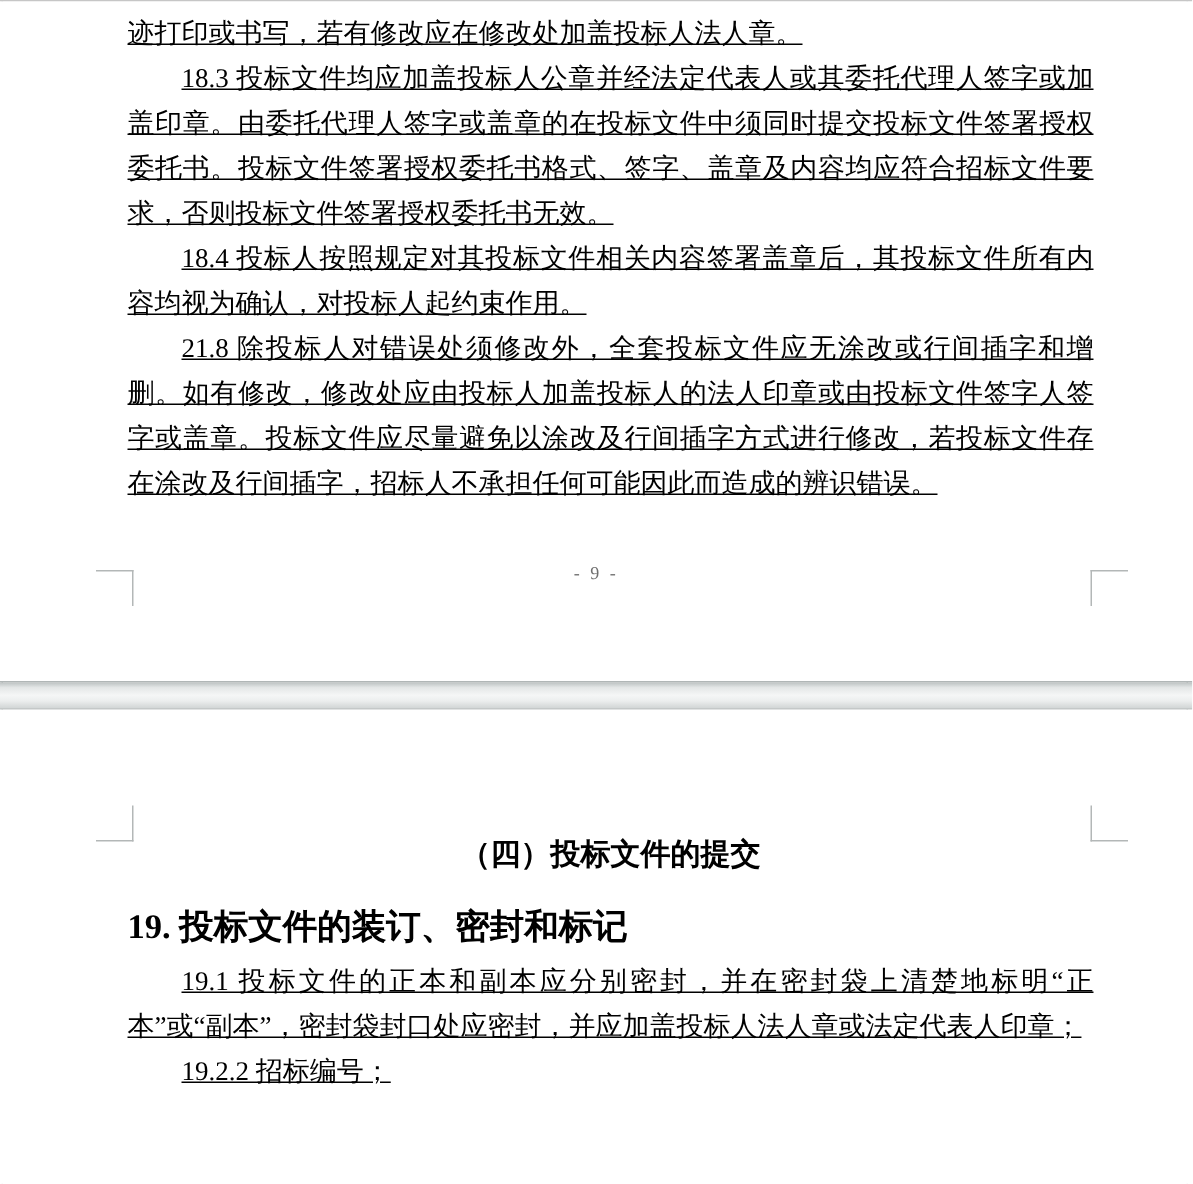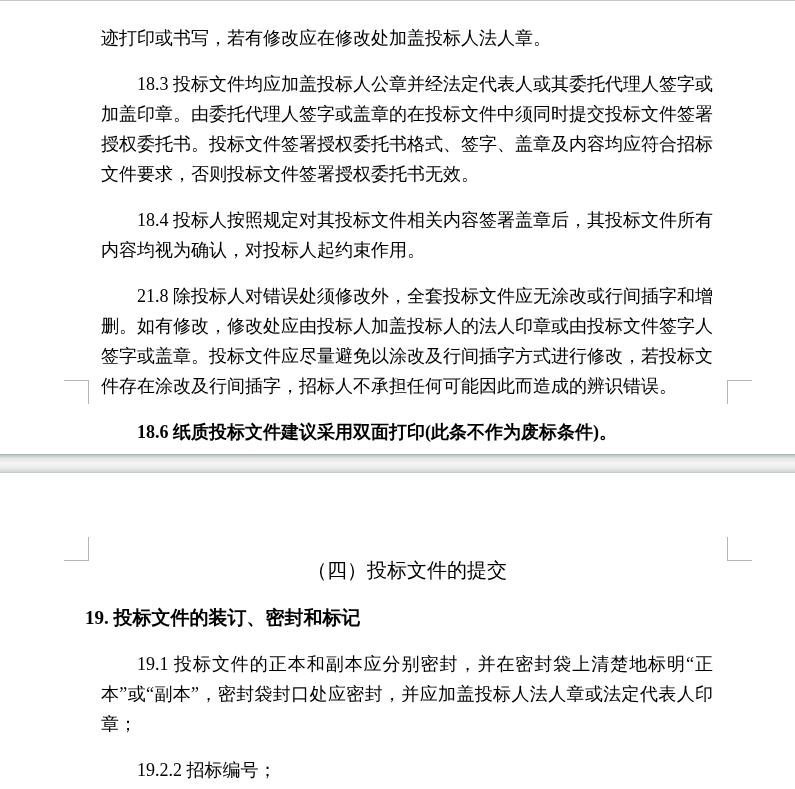--- a/index.html
+++ b/index.html
@@ -43,21 +43,21 @@
   }
   .page1 .content {
     position: absolute;
     top: 6px; left: 85px;
     width: 644px;
     font-size: 18px;
     line-height: 30px;
     color: #000000;
     text-align: justify;
   }
-  .para { margin: 16px; }
+  .para { margin: 0; text-decoration: underline; }
   .indent { text-indent: 36px; }
   .bold { font-weight: bold; }
 
   
   .mark {
     position: absolute;
     width: 24px; height: 23px;
     z-index: 3;
   }
   .mark-bl { left: 64px;  top: 379px; border-top: 1px solid #b3b7b7; border-right: 1px solid #b3b7b7; }
@@ -103,27 +103,27 @@
 
   .page2 .content {
     position: absolute;
     top: 84px; left: 85px;
     width: 644px;
     color: #000000;
   }
   .section-heading {
     margin: 0;
     font-size: 20px;
-    font-weight: normal;
+    font-weight: bold;
     line-height: 26px;
     text-align: center;
   }
   .clause-heading {
     margin: 20px 0 6px 0;
-    font-size: 19px;
+    font-size: 23px;
     font-weight: bold;
     line-height: 30px;
   }
   .page2 .para {
     font-size: 18px;
     line-height: 30px;
     text-align: justify;
   }
 </style>
 </head>
@@ -133,21 +133,20 @@
   <div class="top-line"></div>
   <div class="edge-left"></div>
   <div class="edge-right"></div>
 
   <div class="page1">
     <div class="content">
       <p class="para">迹打印或书写，若有修改应在修改处加盖投标人法人章。</p>
       <p class="para indent">18.3 投标文件均应加盖投标人公章并经法定代表人或其委托代理人签字或加盖印章。由委托代理人签字或盖章的在投标文件中须同时提交投标文件签署授权委托书。投标文件签署授权委托书格式、签字、盖章及内容均应符合招标文件要求，否则投标文件签署授权委托书无效。</p>
       <p class="para indent">18.4 投标人按照规定对其投标文件相关内容签署盖章后，其投标文件所有内容均视为确认，对投标人起约束作用。</p>
       <p class="para indent">21.8 除投标人对错误处须修改外，全套投标文件应无涂改或行间插字和增删。如有修改，修改处应由投标人加盖投标人的法人印章或由投标文件签字人签字或盖章。投标文件应尽量避免以涂改及行间插字方式进行修改，若投标文件存在涂改及行间插字，招标人不承担任何可能因此而造成的辨识错误。</p>
-      <p class="para indent bold">18.6 纸质投标文件建议采用双面打印(此条不作为废标条件)。</p>
     </div>
     <div class="mark mark-bl"></div>
     <div class="mark mark-br"></div>
     <div class="pagenum">- 9 -</div>
   </div>
 
   <div class="band"></div>
 
   <div class="page2">
     <div class="mark mark-tl"></div>

